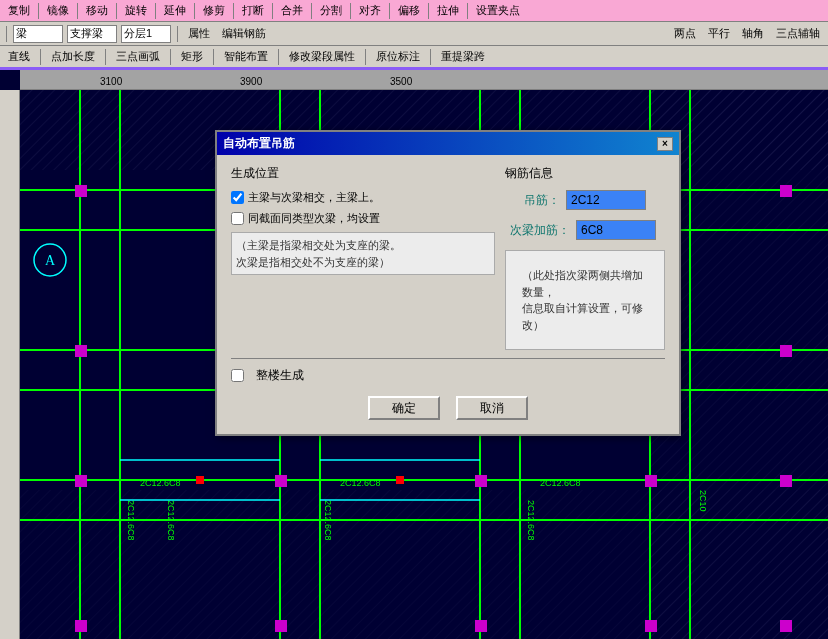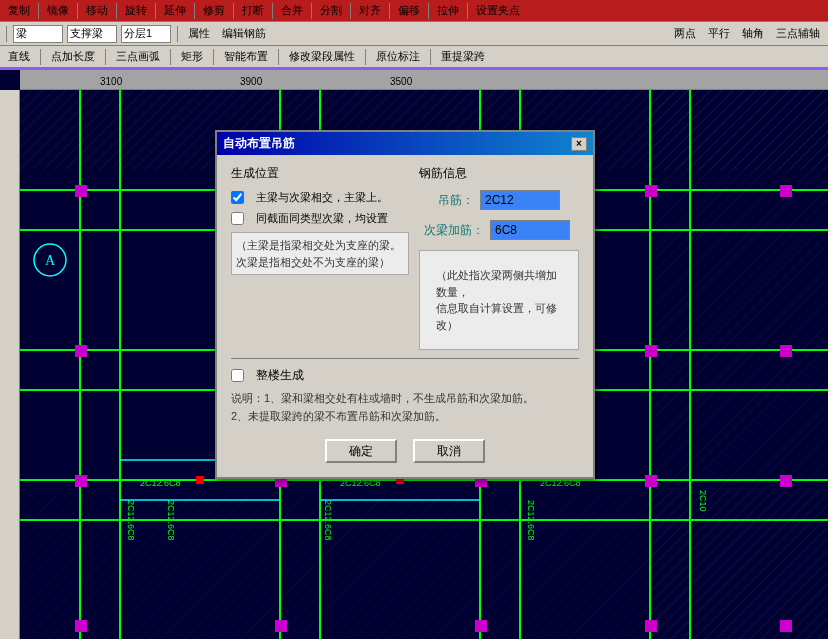--- a/index.html
+++ b/index.html
@@ -11,21 +11,21 @@
       font-size: 12px;
       background: #000080;
       position: relative;
     }
 
     
     .toolbar-top {
       position: absolute;
       top: 0; left: 0; right: 0;
       height: 22px;
-      background: #b91c1c;
+      background: #f9a8d4;
       border-bottom: 1px solid #808080;
       display: flex;
       align-items: center;
       padding: 0 4px;
       gap: 2px;
       font-size: 11px;
       color: #000;
     }
     .toolbar-second {
       position: absolute;
@@ -128,21 +128,21 @@
       position: absolute;
       top: 70px; left: 0; right: 0; bottom: 0;
       z-index: 100;
     }
 
     
     .dialog {
       position: absolute;
       top: 60px;
       left: 215px;
-      width: 380px;
+      width: 466px;
       background: #d4d0c8;
       border: 2px solid #808080;
       box-shadow: 2px 2px 8px rgba(0,0,0,0.5);
     }
 
     .dialog-titlebar {
       background: linear-gradient(to right, #0000aa, #1084d0);
       color: #fff;
       font-size: 12px;
       font-weight: bold;
@@ -186,21 +186,21 @@
     .section-title {
       font-size: 12px;
       color: #000;
       margin-bottom: 8px;
       font-weight: normal;
     }
 
     .checkbox-row {
       display: flex;
       align-items: flex-start;
-      gap: 12px;
+      gap: 4px;
       margin-bottom: 6px;
       font-size: 11px;
       color: #000;
     }
 
     .checkbox-row input[type="checkbox"] {
       margin-top: 1px;
       flex-shrink: 0;
     }
 
@@ -507,24 +507,20 @@
         </div>
       </div>
 
       <hr class="dialog-separator">
 
       <div class="checkbox-standalone">
         <input type="checkbox" style="">
         <span>整楼生成</span>
       </div>
 
-      <div class="desc-text">
-        <span>说明：1、梁和梁相交处有柱或墙时，不生成吊筋和次梁加筋。</span><br>
-        <span>        2、未提取梁跨的梁不布置吊筋和次梁加筋。</span>
-      </div>
 
       <div class="dialog-buttons">
         <button class="dialog-btn">确定</button>
         <button class="dialog-btn">取消</button>
       </div>
     </div>
   </div>
 </div>
 
 </body></html>

